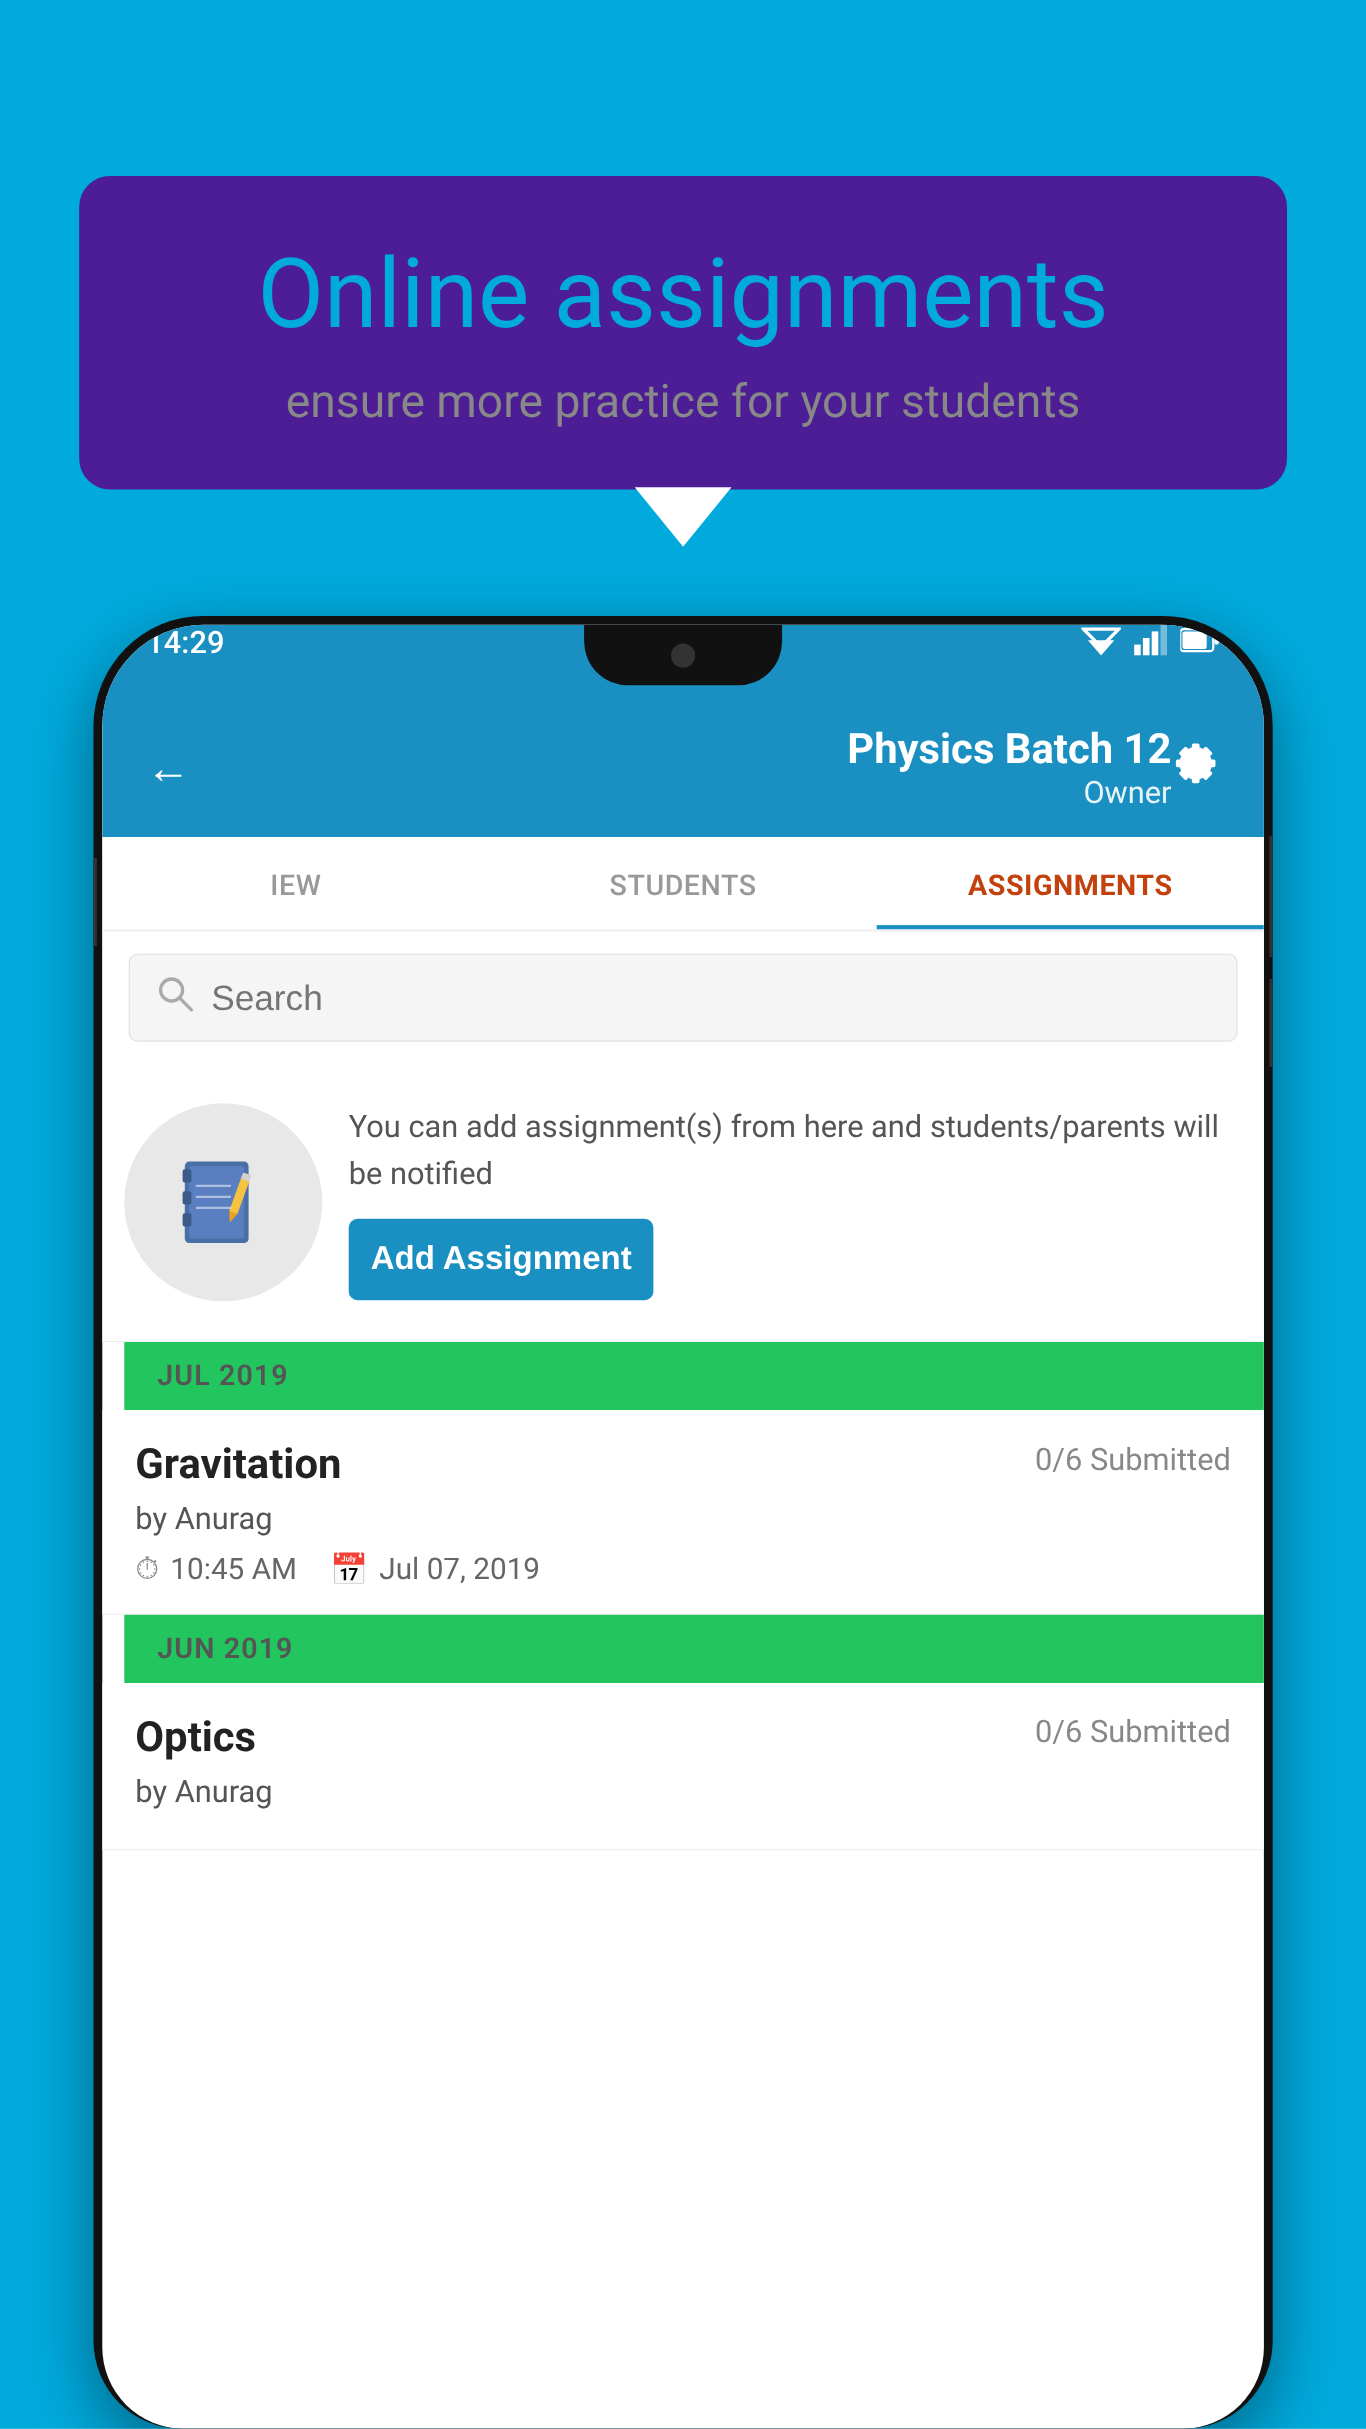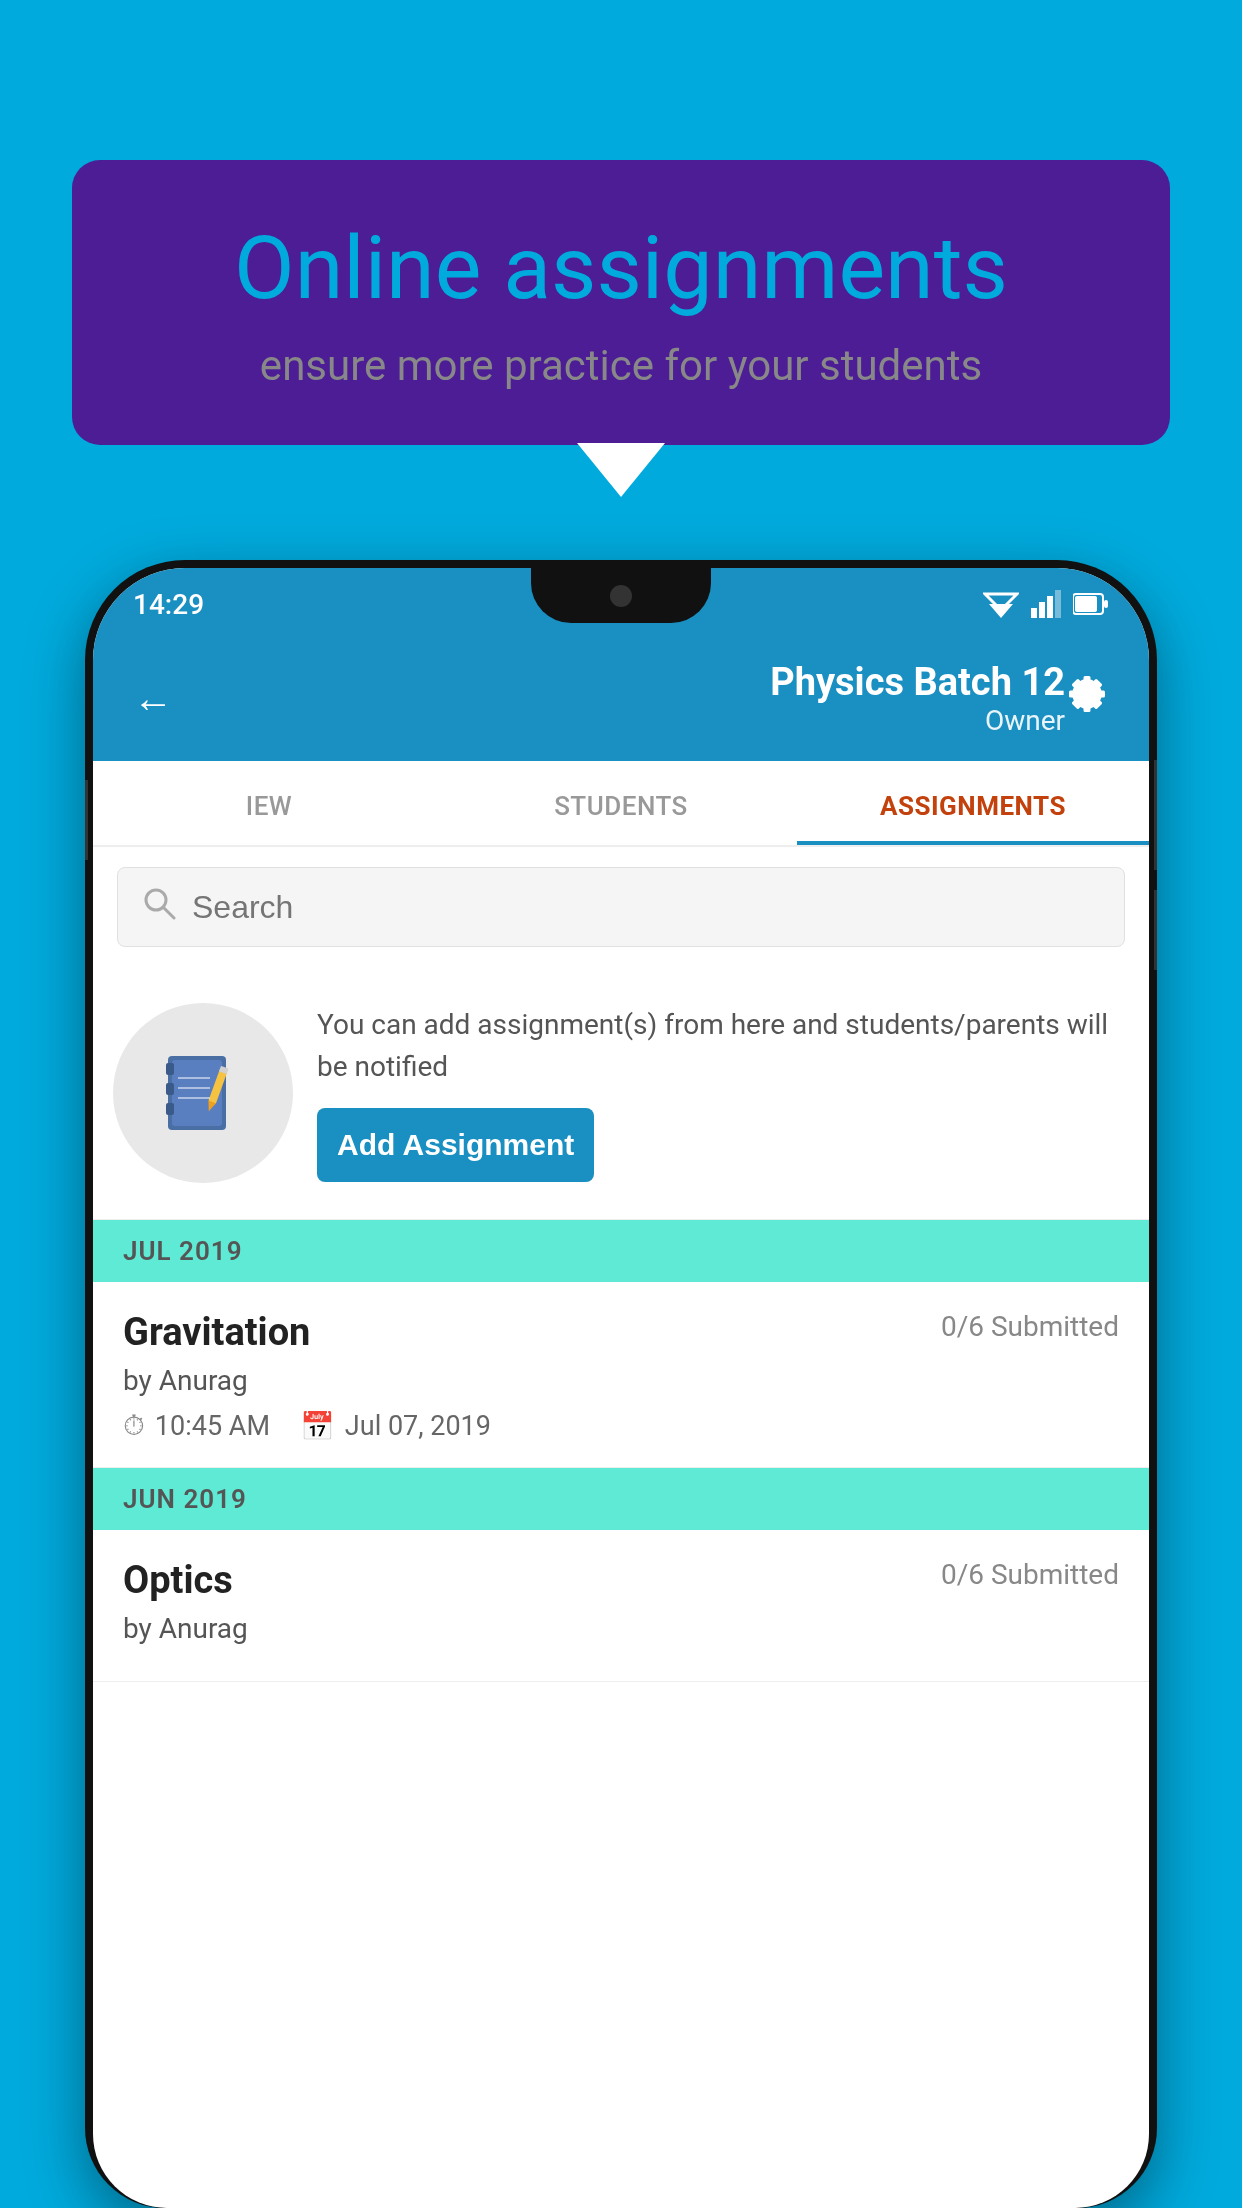--- a/index.html
+++ b/index.html
@@ -78,21 +78,21 @@
       background: white;
       border-radius: 92px 92px 74px 74px;
       overflow: hidden;
     }
 
     
     .phone-status-bar {
       background: #1A8FC1;
       height: 72px;
       display: flex;
-      align-items: center;
+      align-items: flex-start;
       justify-content: space-between;
       padding: 0 40px;
       position: relative;
     }
 
     .notch {
       position: absolute;
       top: 0;
       left: 50%;
       transform: translateX(-50%);
@@ -277,26 +277,27 @@
       border-radius: 8px;
       padding: 20px 20px;
       font-size: 30px;
       font-weight: 600;
       cursor: pointer;
       display: inline-block;
     }
 
     
     .section-header {
-      background: #5eead4;
+      background: #22c55e;
       padding: 16px 30px;
       font-size: 26px;
       font-weight: 600;
       color: #555555;
       letter-spacing: 1px;
+      margin-left: 20px;
     }
 
     
     .assignment-item {
       background: white;
       padding: 28px 30px 24px;
       border-bottom: 1px solid #eeeeee;
     }
 
     .assignment-header-row {

